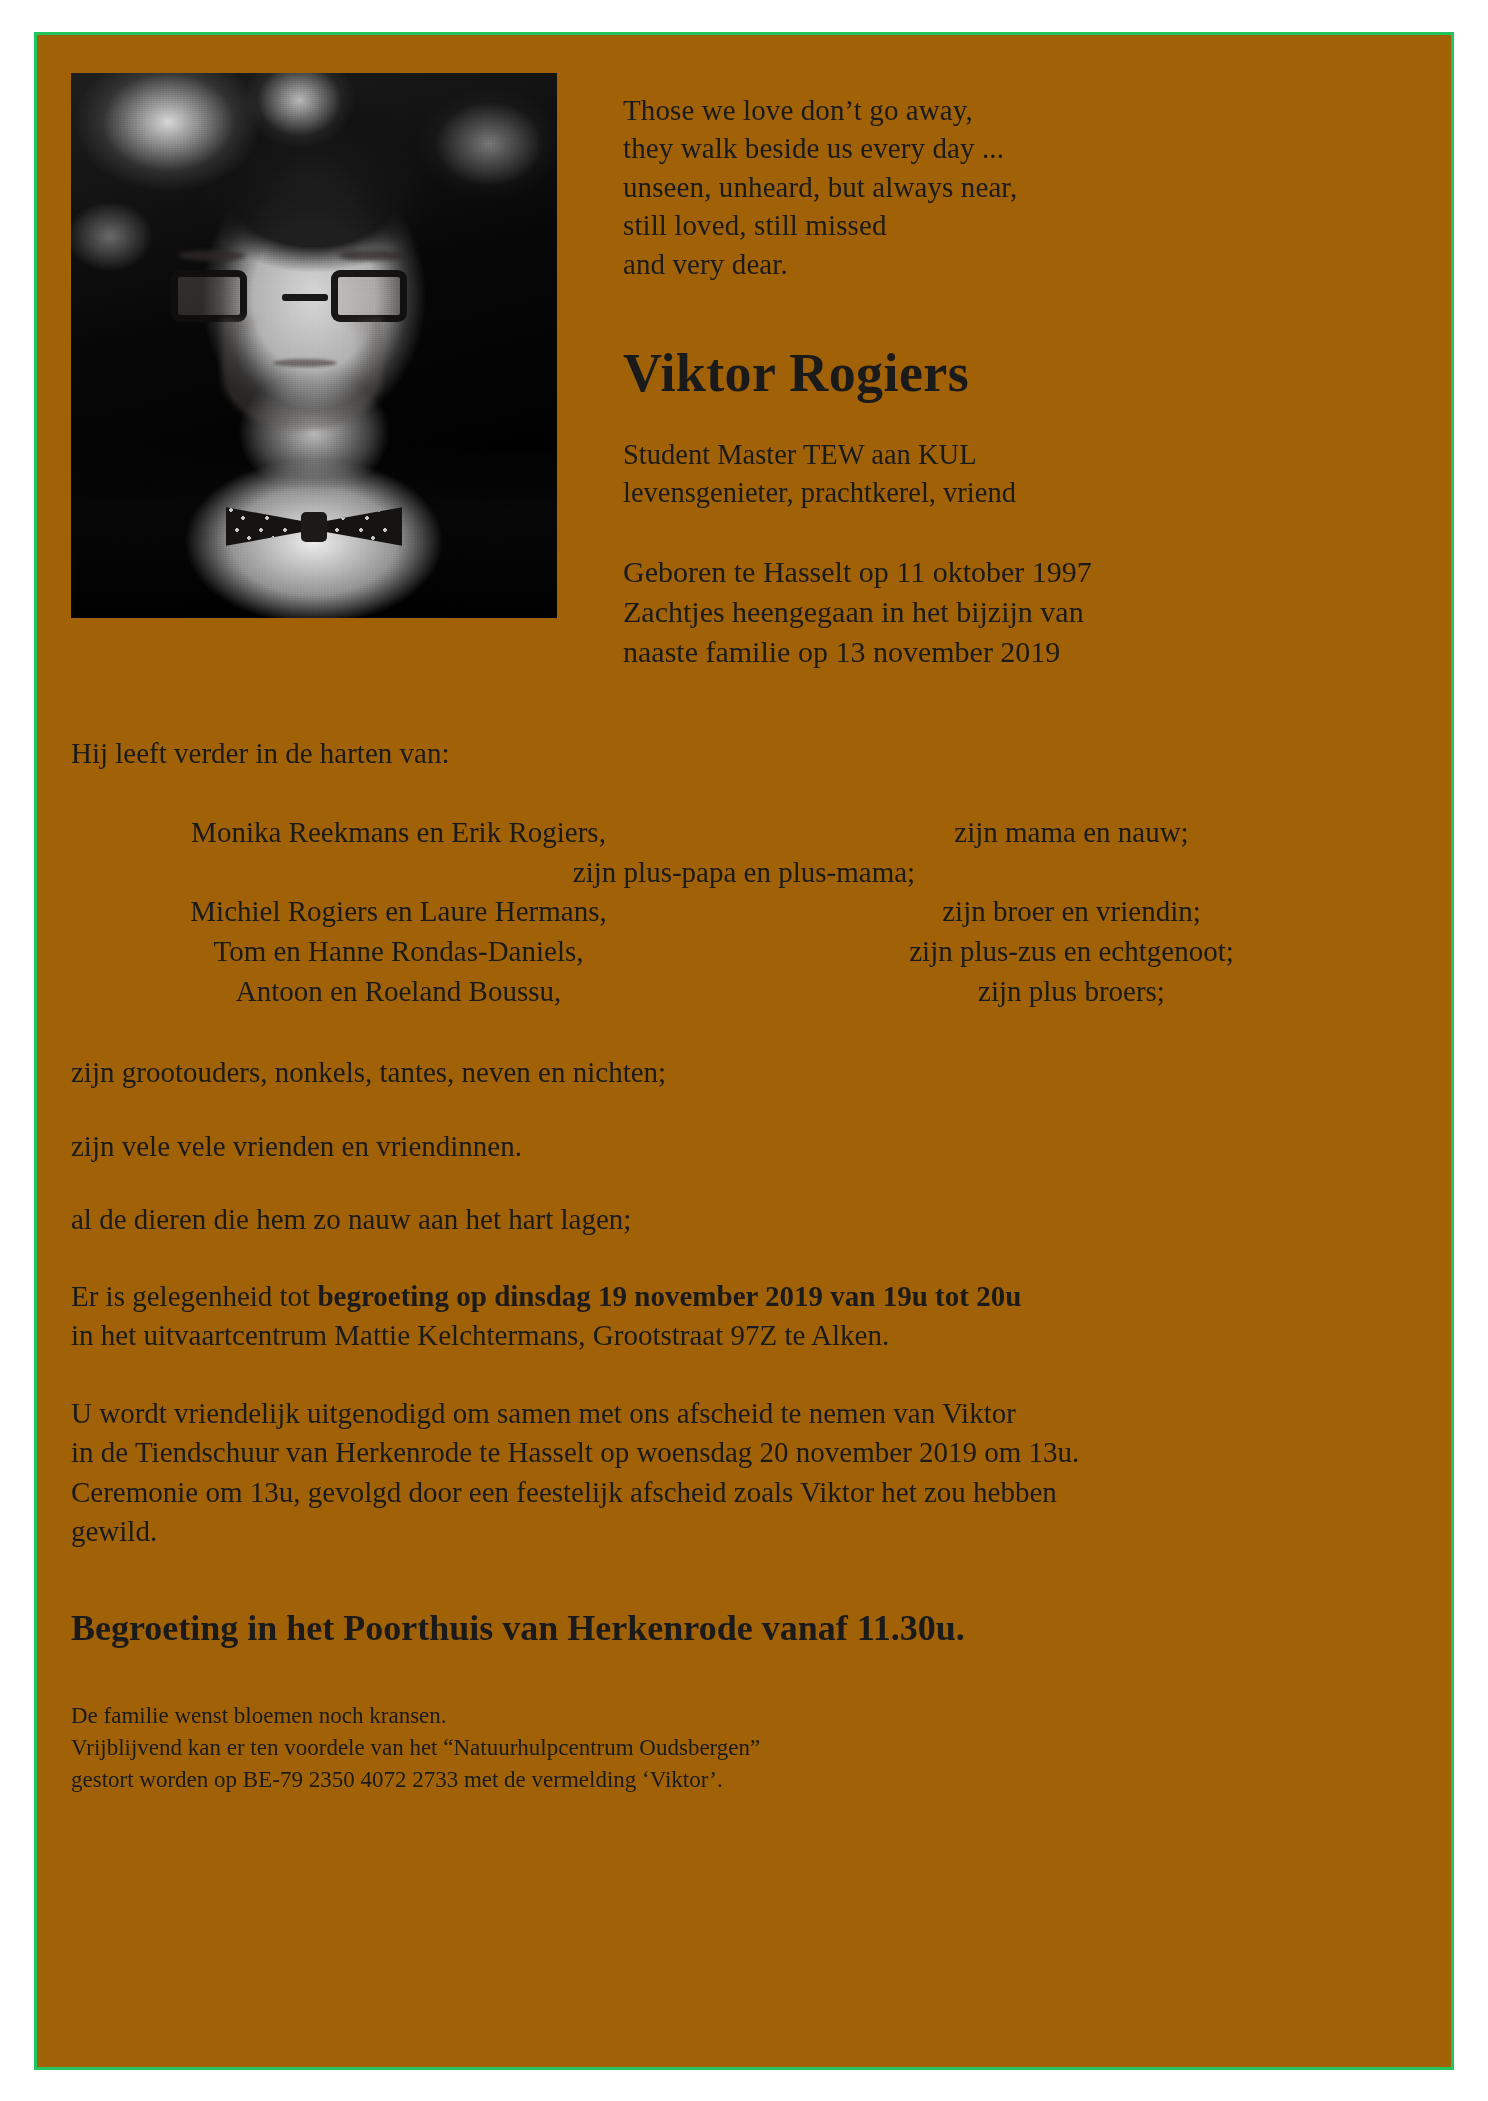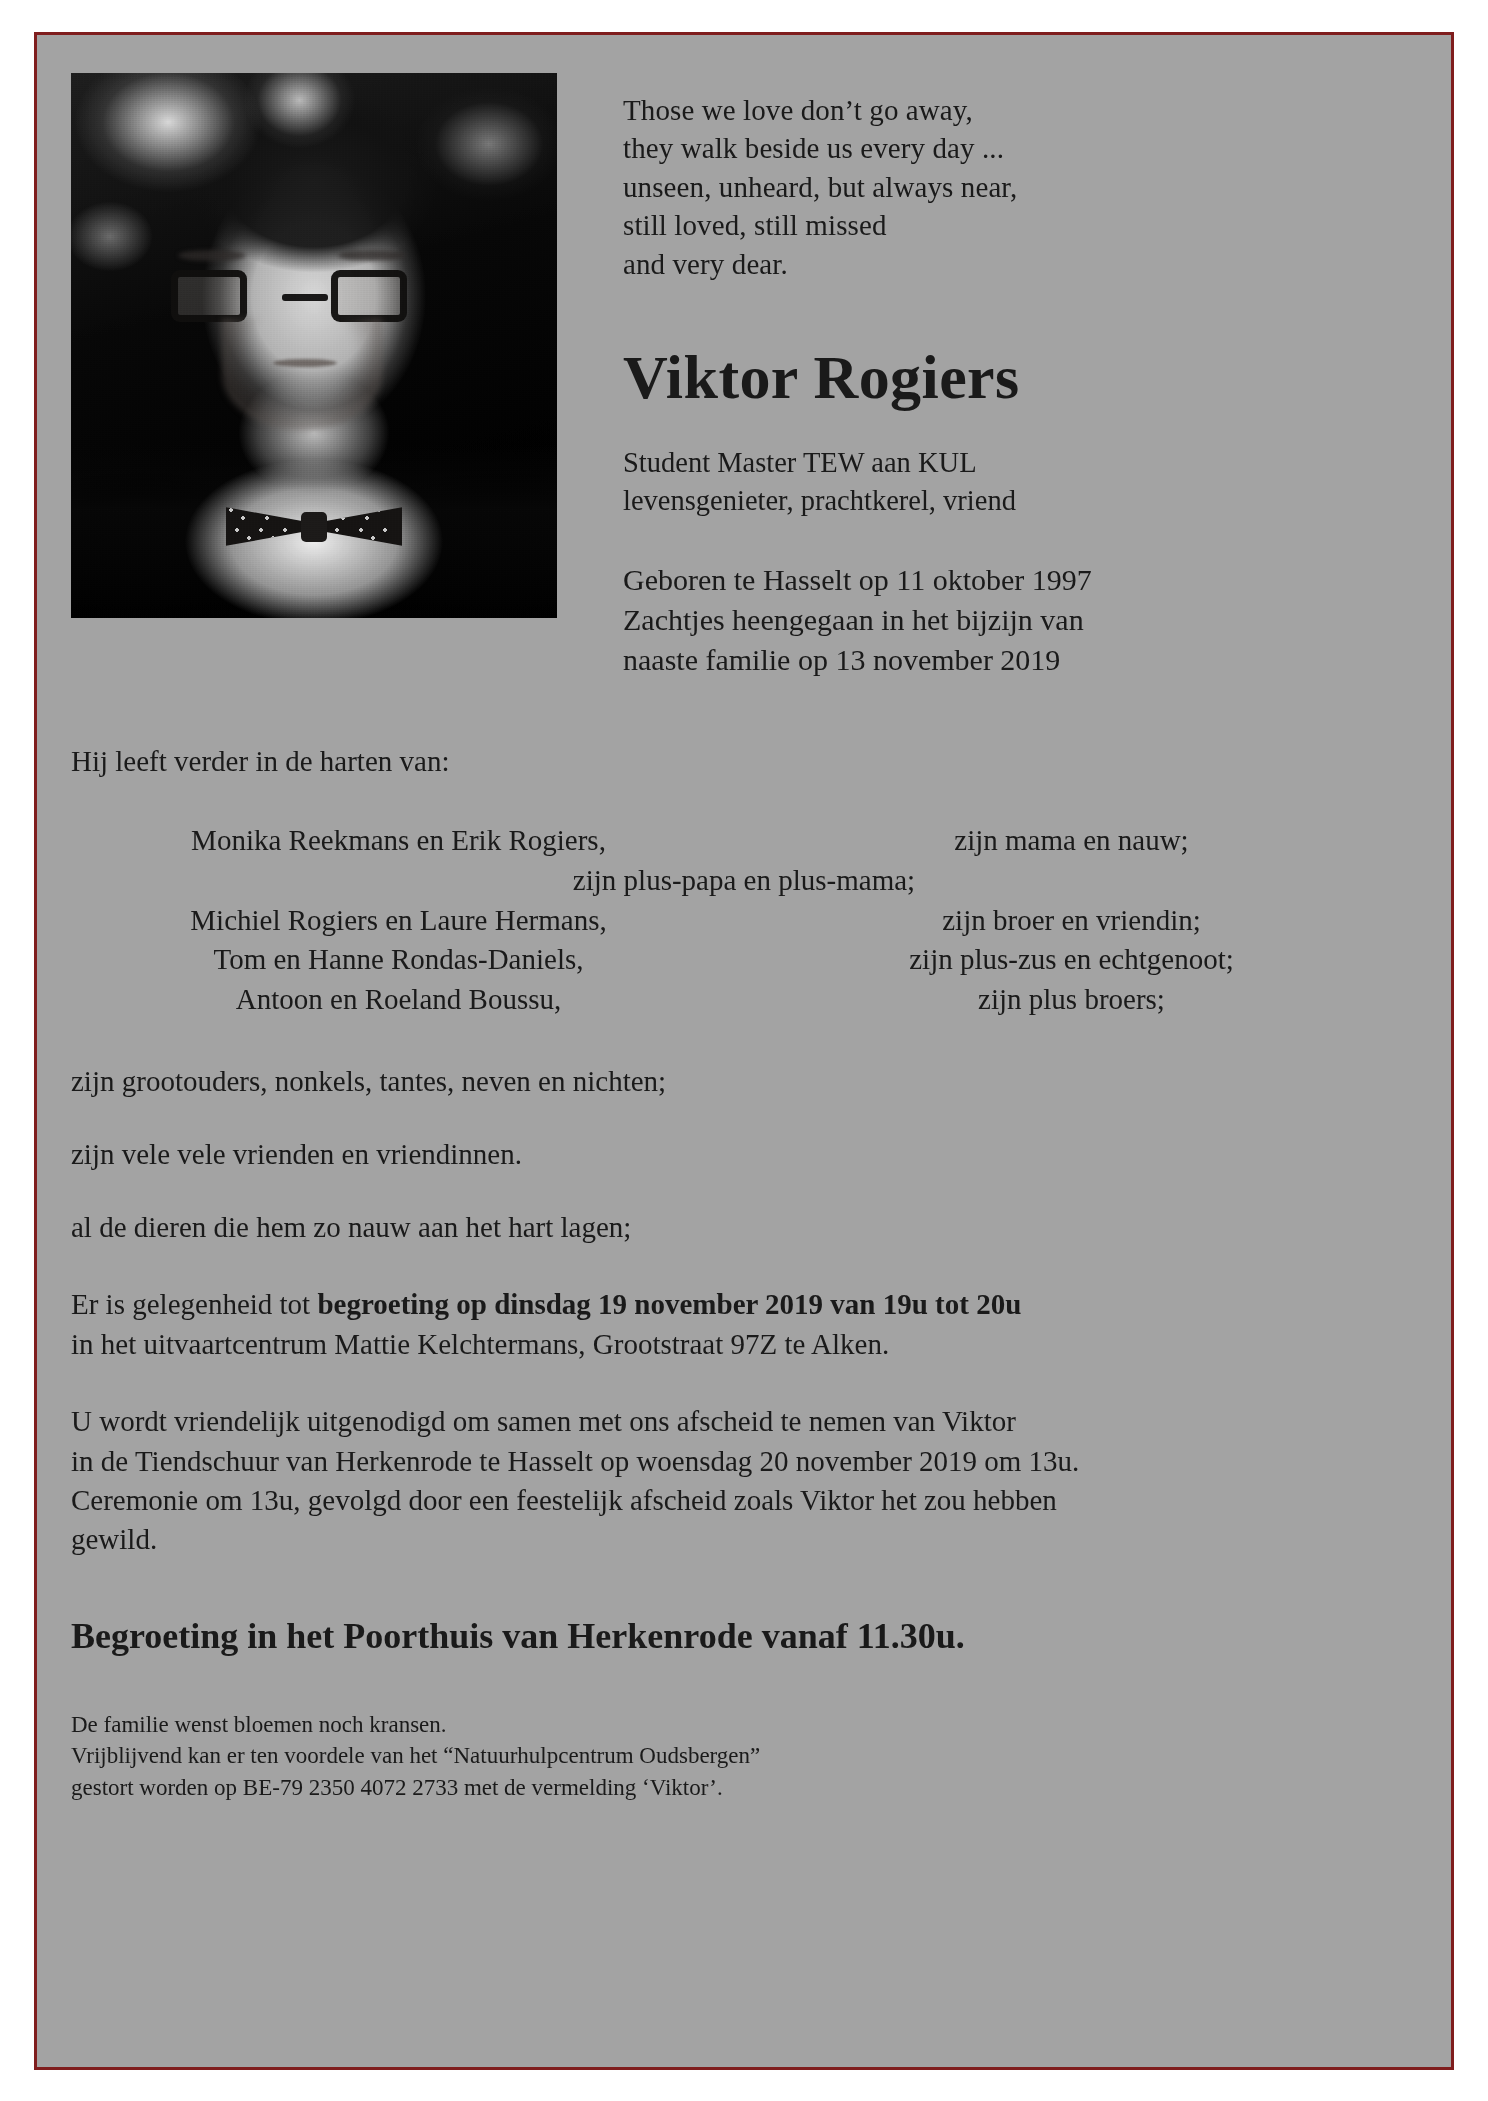--- a/index.html
+++ b/index.html
@@ -17,22 +17,22 @@
     position: relative;
     overflow: hidden;
   }
 
   .card {
     position: absolute;
     left: 34px;
     top: 32px;
     width: 1420px;
     height: 2038px;
-    border: 3px solid #7f1d1d;
-    background: #a3a3a3;
+    border: 3px solid #22c55e;
+    background: #a16207;
   }
 
   .inner {
     position: absolute;
     left: 0; top: 0;
     width: 100%;
     height: 100%;
     padding: 38px 34px 28px 34px;
   }
 
@@ -186,21 +186,21 @@
   }
 
   .poem {
     font-size: 29px;
     line-height: 1.325;
     white-space: pre-line;
     letter-spacing: 0.1px;
   }
 
   .name {
-    font-size: 62px;
+    font-size: 54px;
     font-weight: bold;
     letter-spacing: 0.4px;
     margin-top: 62px;
     margin-bottom: 34px;
     line-height: 1.05;
   }
 
   .role {
     font-size: 28.5px;
     line-height: 1.33;

